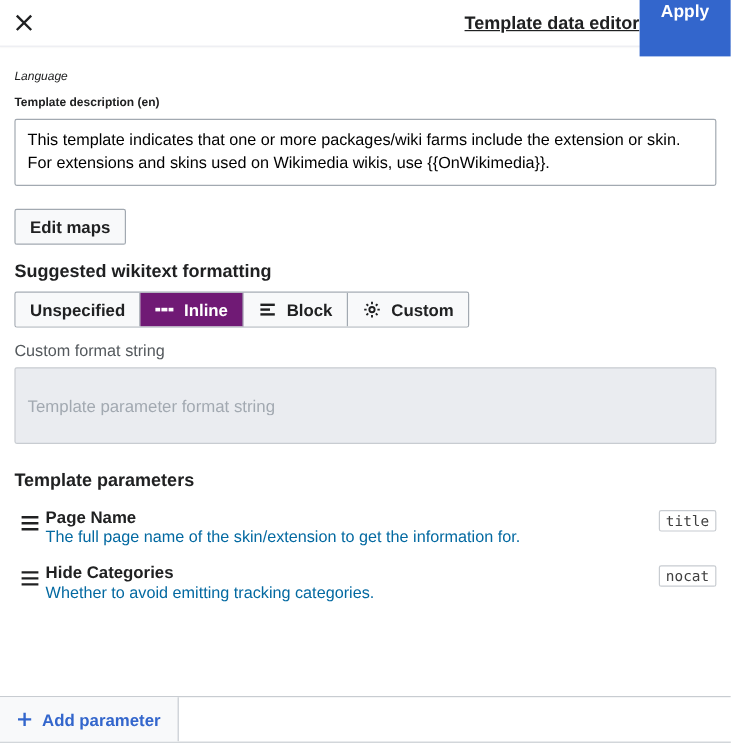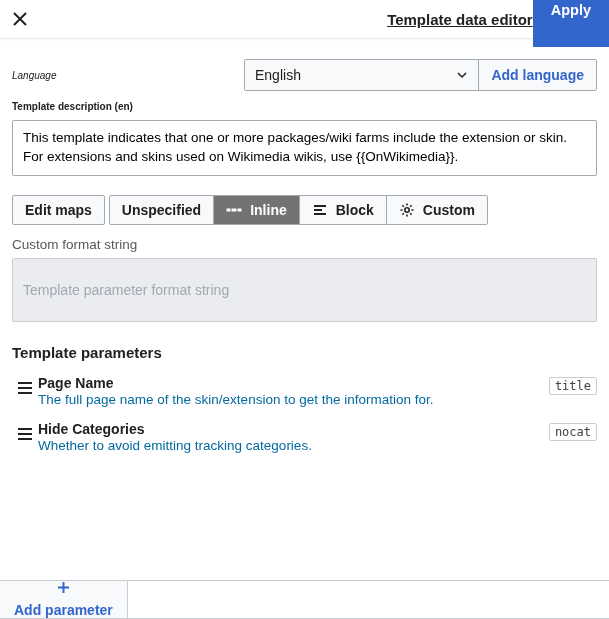--- a/index.html
+++ b/index.html
@@ -141,21 +141,21 @@
     gap: 8px;
     padding: 6px 12px;
     background: #f8f9fa;
     cursor: pointer;
     font-weight: 700;
     font-size: 14px;
     border-right: 1px solid #a2a9b1;
   }
   .fmt-opt:last-child { border-right: none; }
   .fmt-opt.selected {
-    background: #737373;
+    background: #701a75;
     color: #fff;
   }
   .fmt-opt svg { width: 16px; height: 16px; }
   .fmt-opt.selected svg { stroke: #fff; fill: #fff; }
   .custom-label {
     margin-top: 12px;
     color: #54595d;
     font-size: 13.5px;
   }
   .custom-input {
@@ -213,57 +213,48 @@
   .add-param {
     display: flex;
     align-items: center;
     gap: 8px;
     padding: 0 14px;
     color: #3366cc;
     font-weight: 700;
     background: #f8f9fa;
     border-right: 1px solid #c8ccd1;
     cursor: pointer;
-    flex-direction: column;
   }
   .add-param svg { width: 13px; height: 13px; }
 </style>
 </head>
 <body>
 
 <div class="header">
   <div class="close-btn">
     <svg viewBox="0 0 16 16">
         <path d="M2 2 L14 14 M14 2 L2 14" stroke="#202122" stroke-width="2" fill="none"></path>
       </svg>
   </div>
   <div class="hdr-title">Template data editor</div>
   <div class="apply-btn">Apply</div>
 </div>
 
 <div class="body">
 
   <div class="lang-row">
     <div class="lang-label">Language</div>
-    <div class="lang-controls">
-      <div class="lang-select">
-        <span>English</span>
-        <svg class="chev" viewBox="0 0 12 12">
-            <path d="M2 4 L6 8 L10 4" stroke="#202122" stroke-width="1.5" fill="none"></path>
-          </svg>
-      </div>
-      <div class="add-lang">Add language</div>
-    </div>
   </div>
 
   <div class="section-heading">Template description (en)</div>
   <textarea class="desc-box" style="">This template indicates that one or more packages/wiki farms include the extension or skin. For extensions and skins used on Wikimedia wikis, use {{OnWikimedia}}.</textarea>
 
   <div class="edit-maps">Edit maps</div>
 
+  <div class="fmt-heading">Suggested wikitext formatting</div>
   <div class="fmt-toggle">
     <div class="fmt-opt">
       <span>Unspecified</span>
     </div>
     <div class="fmt-opt selected">
       <svg viewBox="0 0 16 16">
           <rect x="1" y="7" width="3" height="2" fill="#fff"></rect>
           <rect x="6" y="7" width="4" height="2" fill="#fff"></rect>
           <rect x="12" y="7" width="3" height="2" fill="#fff"></rect>
         </svg>

